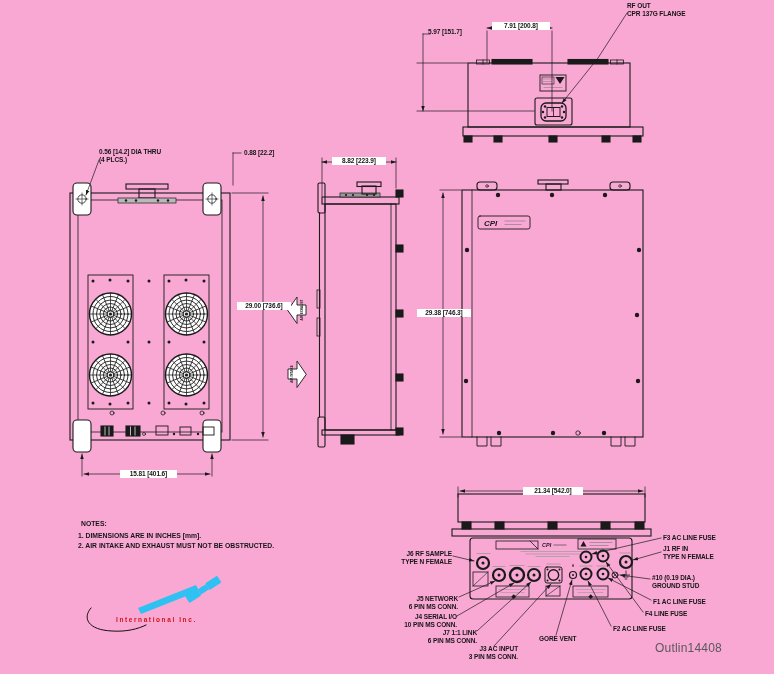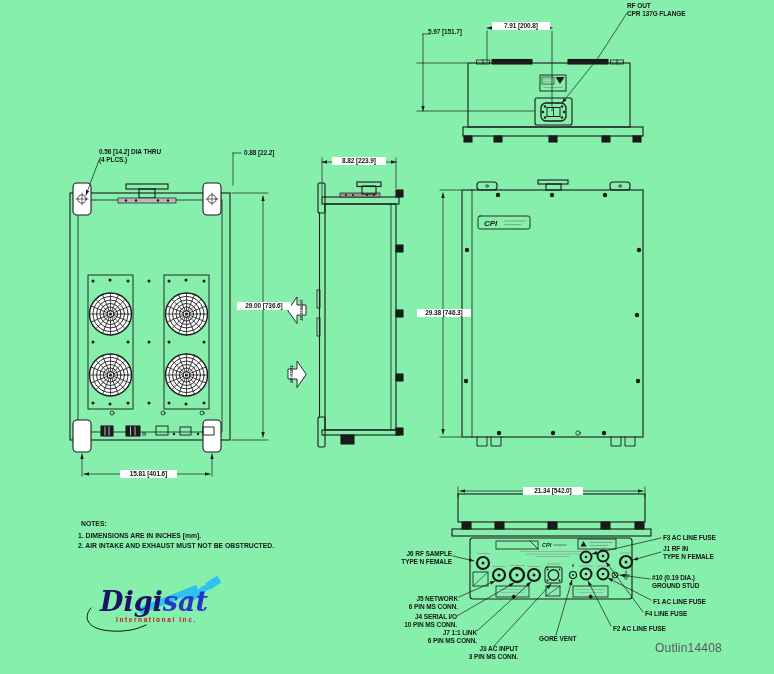--- a/index.html
+++ b/index.html
@@ -1,16 +1,16 @@
 <!DOCTYPE html>
 <html><head>
 <meta charset="utf-8">
 <style>
   html,body{margin:0;padding:0;background:#fff;}
-  .canvas{position:relative;width:774px;height:674px;background:#86efac;overflow:hidden;
+  .canvas{position:relative;width:774px;height:674px;background:#f9a8d4;overflow:hidden;
           font-family:"Liberation Sans",sans-serif;}
   svg.art{position:absolute;left:0;top:0;}
   .lbl{position:absolute;font-size:6.5px;font-weight:bold;color:#151515;line-height:1.3;
        white-space:pre;letter-spacing:-0.1px;}
   .dim{background:#fff;text-align:center;padding:0 1px;}
   .rlbl{text-align:right;}
   .note{position:absolute;font-size:6.8px;font-weight:bold;color:#151515;white-space:pre;}
   .docid{position:absolute;font-size:12px;font-weight:400;color:#58595b;letter-spacing:0.2px;}
   .logo-text{position:absolute;font-family:"DejaVu Serif",serif;font-style:italic;
              font-weight:bold;font-size:27px;line-height:1;}
@@ -450,18 +450,17 @@
 <div class="lbl" style="left:539px;top:635px;">GORE VENT</div>
 <div class="lbl" style="left:613px;top:625px;">F2 AC LINE FUSE</div>
 <div class="lbl" style="left:645px;top:610px;">F4 LINE FUSE</div>
 <div class="lbl" style="left:653px;top:598px;">F1 AC LINE FUSE</div>
 <div class="lbl" style="left:652px;top:574px;"><span>#10 (0.19 DIA.)</span>
 <span>GROUND STUD</span></div>
 <div class="lbl" style="left:663px;top:545px;"><span>J1 RF IN</span>
 <span>TYPE N FEMALE</span></div>
 <div class="lbl" style="left:663px;top:534px;">F3 AC LINE FUSE</div>
 
-<div class="logo-text" style="left:100px;top:588px;"><span style="color:#1b1464;">Digi</span><span style="color:#2438c8;">sat</span></div>
 <div class="logo-tag" style="left:116px;top:616px;color:#d01217;">International Inc.</div>
 
 <div class="docid" style="left:655px;top:641px;">Outlin14408</div>
 
 </div>
 
 </body></html>

